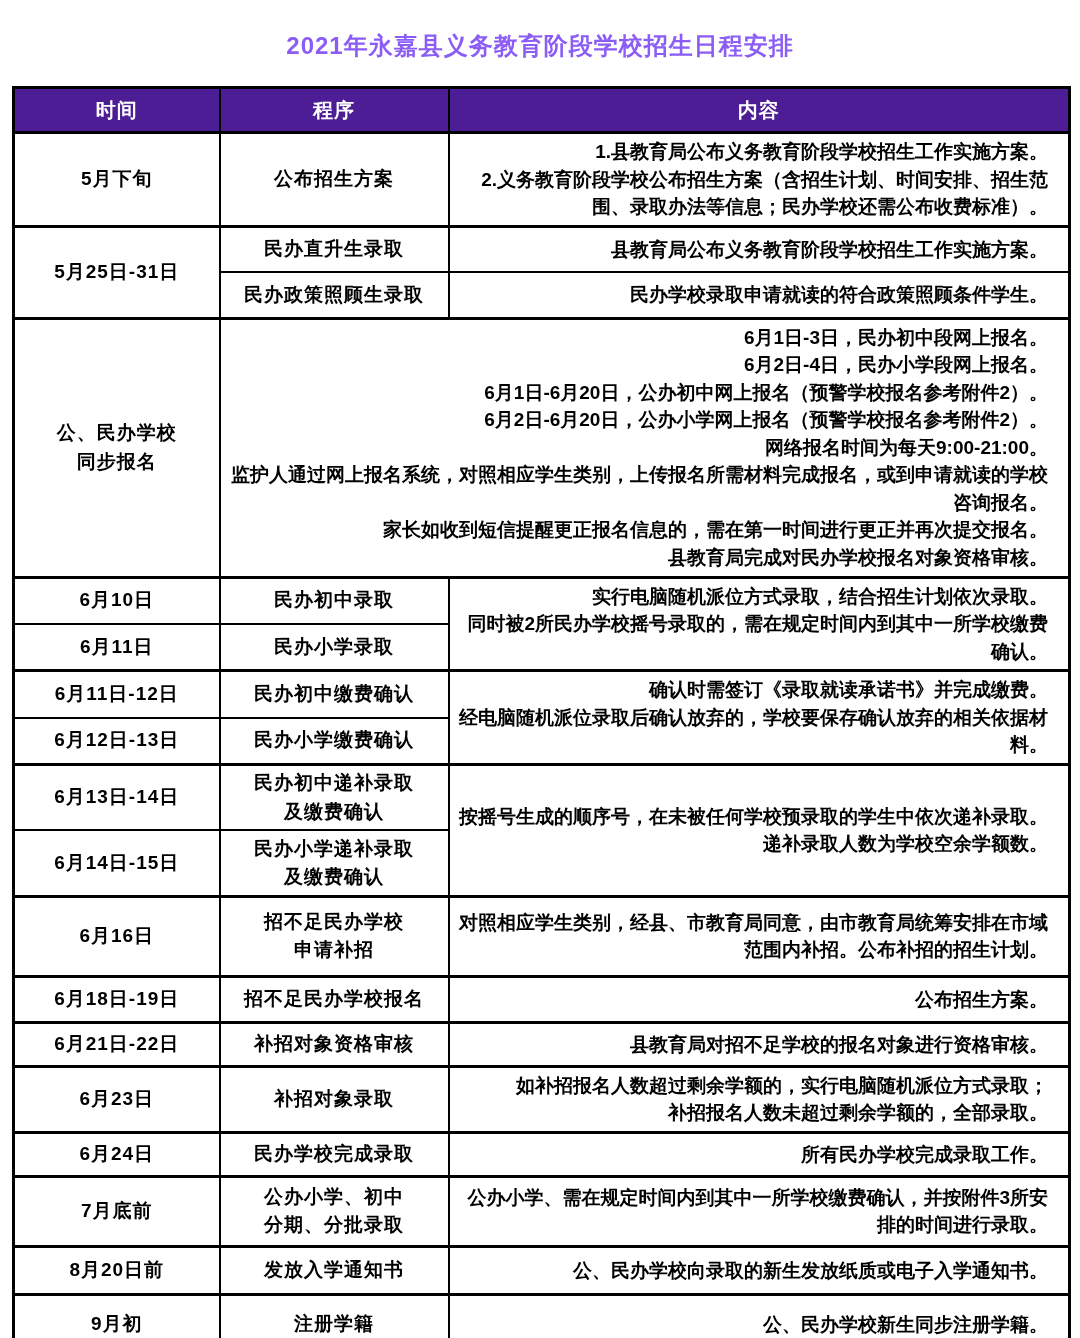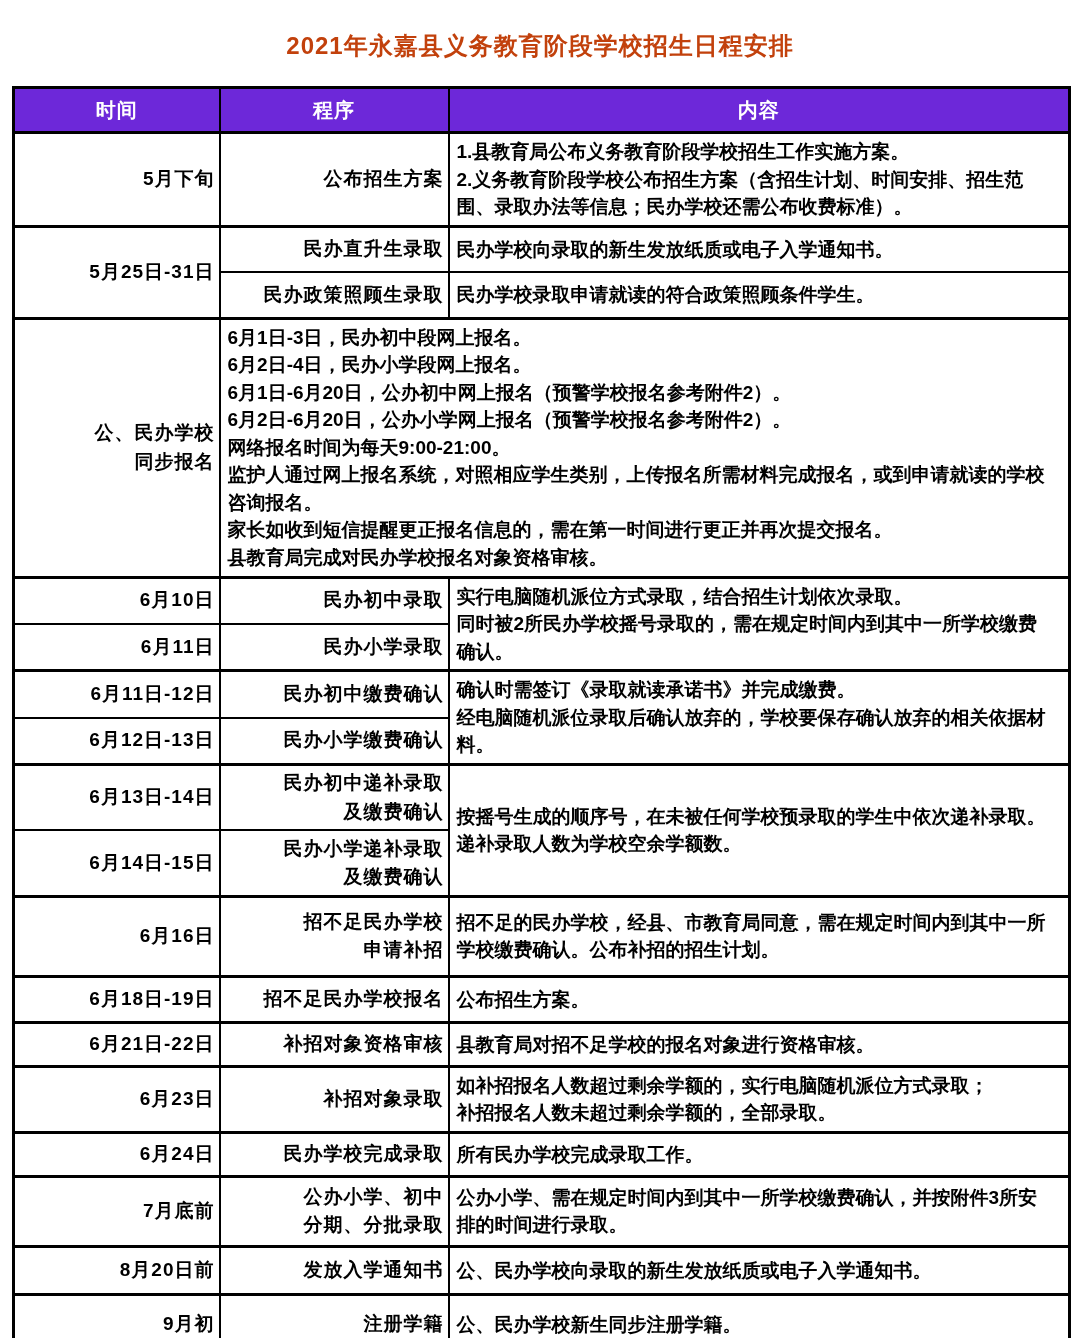--- a/index.html
+++ b/index.html
@@ -9,58 +9,58 @@
     height: 1338px;
     background: #ffffff;
     font-family: "Liberation Sans", "DejaVu Sans", sans-serif;
     overflow: hidden;
   }
   .page-title {
     margin: 30px 0 24px 0;
     text-align: center;
     font-size: 24px;
     font-weight: bold;
-    color: #c2410c;
+    color: #8b5cf6;
     letter-spacing: 1px;
   }
   table.schedule {
     border-collapse: collapse;
     table-layout: fixed;
     width: 1056px;
     margin-left: 12px;
     border: 3px solid #000000;
   }
   table.schedule th,
   table.schedule td {
     border: 2px solid #000000;
     font-size: 19px;
     font-weight: bold;
     color: #000000;
     vertical-align: middle;
     overflow: hidden;
   }
   table.schedule thead th {
-    background: #6d28d9;
+    background: #4c1d95;
     color: #ffffff;
     font-size: 20px;
     font-weight: bold;
     text-align: center;
     letter-spacing: 1px;
     border-bottom-width: 3px;
     height: 40px;
   }
   td.time, td.proc {
-    text-align: right;
+    text-align: center;
     white-space: pre-line;
     letter-spacing: 1px;
     line-height: 1.5;
     padding: 2px 4px;
   }
   td.content {
-    text-align: left;
+    text-align: right;
     white-space: pre-line;
     line-height: 1.45;
     padding: 4px 20px 4px 7px;
   }
   tr.g > td { border-top-width: 3px; }
 </style>
 </head>
 <body>
 
 <h1 class="page-title">2021年永嘉县义务教育阶段学校招生日程安排</h1>
@@ -81,21 +81,21 @@
   <tbody>
     <tr style="height:80px">
       <td class="time">5月下旬</td>
       <td class="proc">公布招生方案</td>
       <td class="content">1.县教育局公布义务教育阶段学校招生工作实施方案。
 2.义务教育阶段学校公布招生方案（含招生计划、时间安排、招生范围、录取办法等信息；民办学校还需公布收费标准）。</td>
     </tr>
     <tr class="g" style="height:46px">
       <td class="time" rowspan="2">5月25日-31日</td>
       <td class="proc">民办直升生录取</td>
-      <td class="content">民办学校向录取的新生发放纸质或电子入学通知书。</td>
+      <td class="content">县教育局公布义务教育阶段学校招生工作实施方案。</td>
     </tr>
     <tr style="height:46px">
       <td class="proc">民办政策照顾生录取</td>
       <td class="content">民办学校录取申请就读的符合政策照顾条件学生。</td>
     </tr>
     <tr class="g" style="height:235px">
       <td class="time">公、民办学校
 同步报名</td>
       <td class="content" colspan="2">6月1日-3日，民办初中段网上报名。
 6月2日-4日，民办小学段网上报名。
@@ -134,21 +134,21 @@
     </tr>
     <tr style="height:66px">
       <td class="time">6月14日-15日</td>
       <td class="proc">民办小学递补录取
 及缴费确认</td>
     </tr>
     <tr class="g" style="height:80px">
       <td class="time">6月16日</td>
       <td class="proc">招不足民办学校
 申请补招</td>
-      <td class="content">招不足的民办学校，经县、市教育局同意，需在规定时间内到其中一所学校缴费确认。公布补招的招生计划。</td>
+      <td class="content">对照相应学生类别，经县、市教育局同意，由市教育局统筹安排在市域范围内补招。公布补招的招生计划。</td>
     </tr>
     <tr class="g" style="height:46px">
       <td class="time">6月18日-19日</td>
       <td class="proc">招不足民办学校报名</td>
       <td class="content">公布招生方案。</td>
     </tr>
     <tr class="g" style="height:44px">
       <td class="time">6月21日-22日</td>
       <td class="proc">补招对象资格审核</td>
       <td class="content">县教育局对招不足学校的报名对象进行资格审核。</td>

